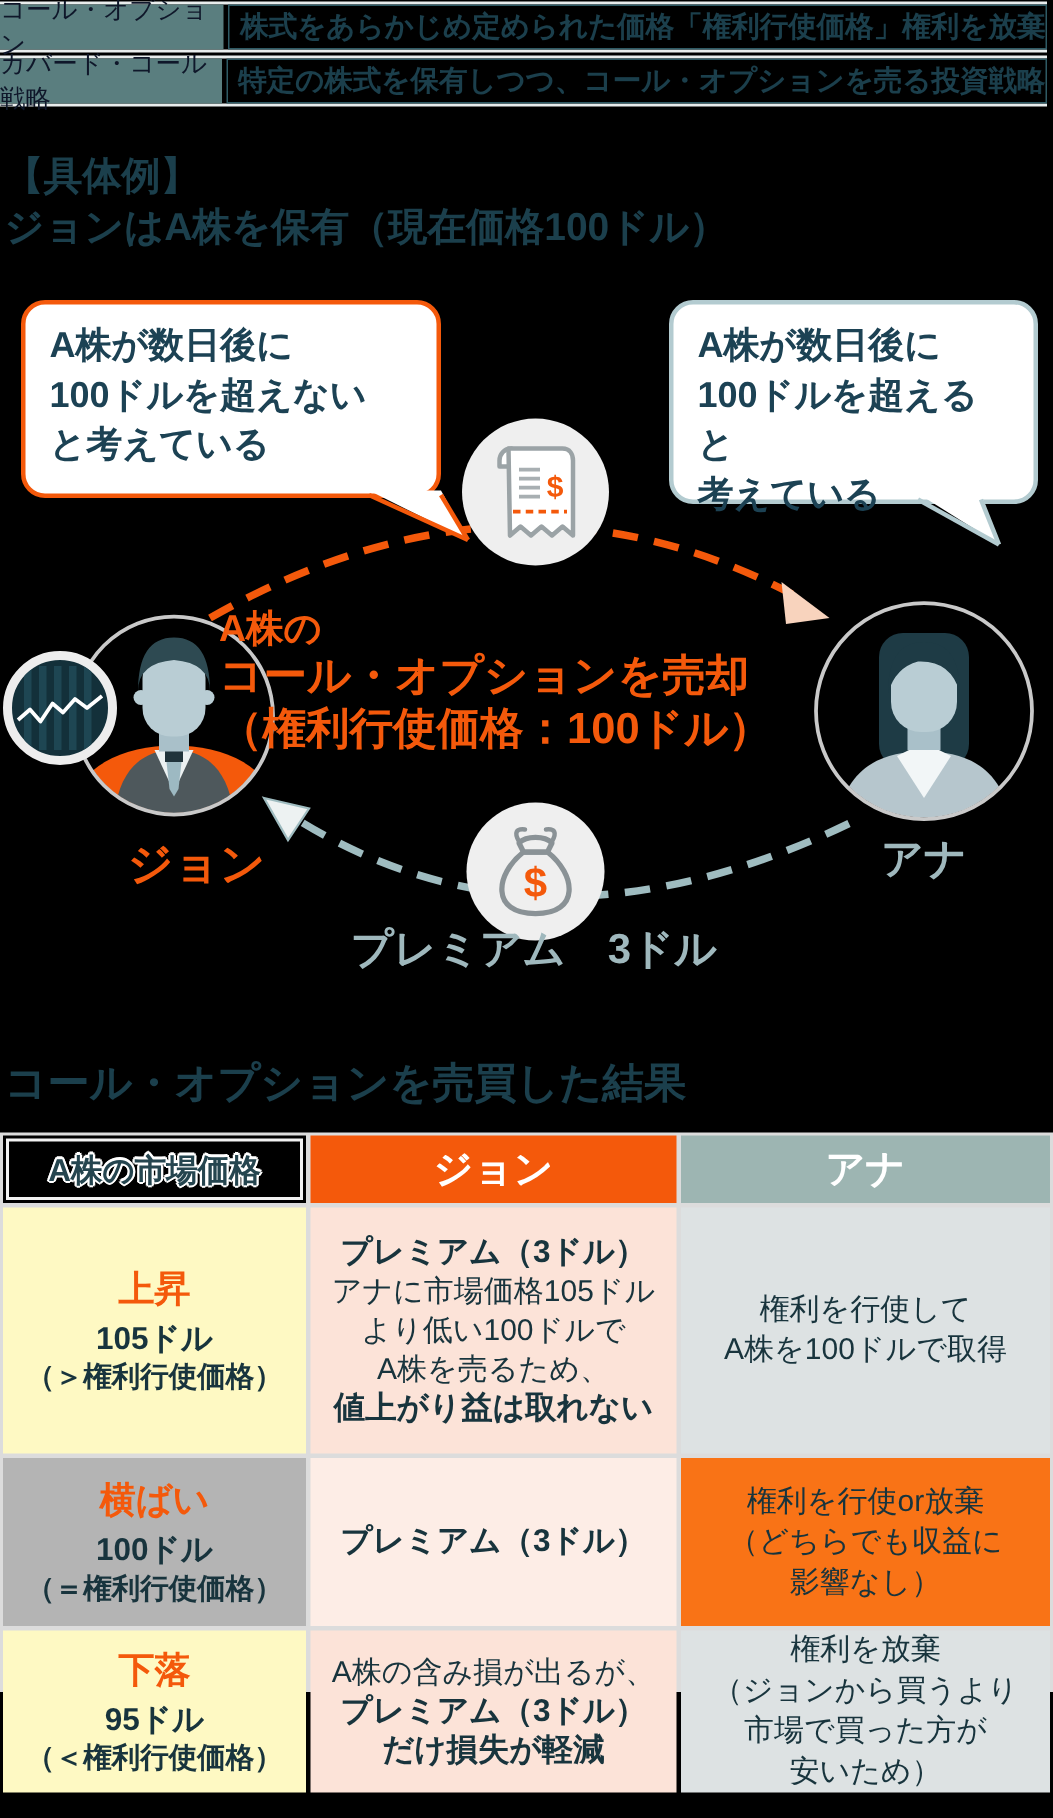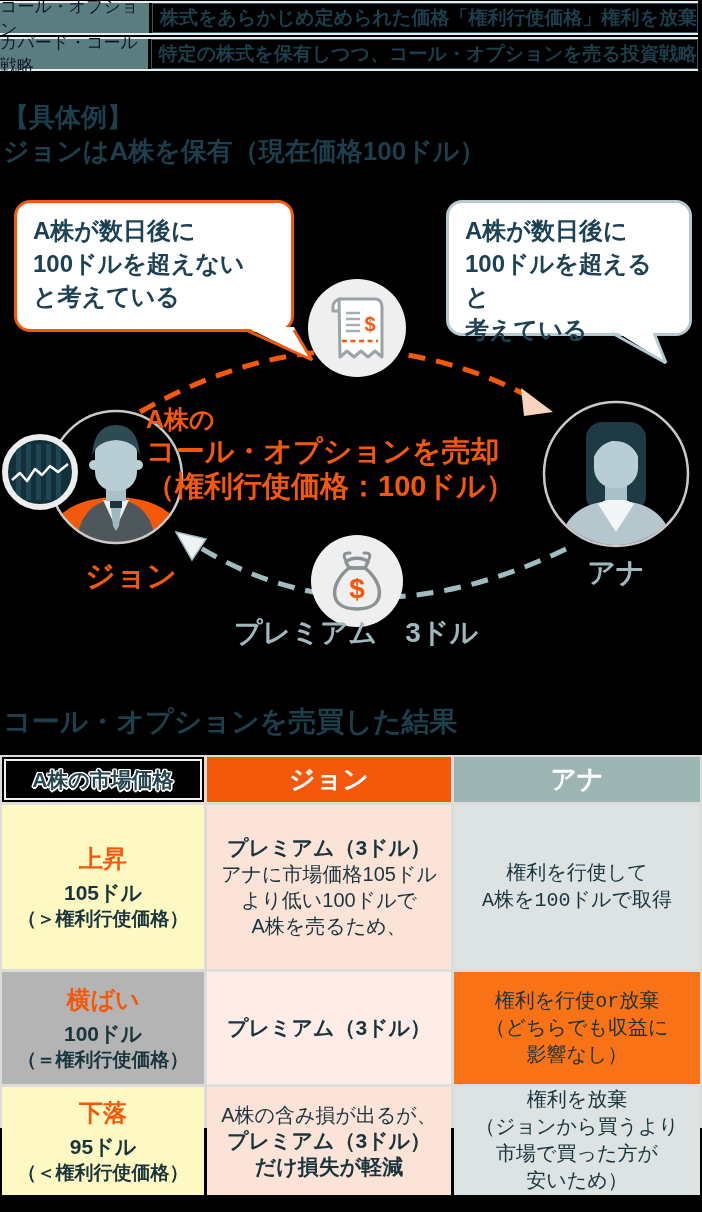--- a/index.html
+++ b/index.html
@@ -70,21 +70,21 @@
   .mcell .price{font-size:21px;line-height:27px;}
   .mcell .cmp{font-size:19px;line-height:26px;}
   .gray-a{background:#fef9c3;}
   .gray-b{background:#B4B4B4;}
   .peach-a{background:#FCE3D8;}
   .peach-b{background:#FDEDE6;}
   .blue-a{background:#DDE2E3;}
   .blue-b{background:#f97316;}
   .jcell div{font-size:20px;line-height:26px;font-weight:500;}
   .jcell .b{font-weight:700;font-size:21px;}
-  .acell div{font-size:20px;line-height:27px;font-weight:500;font-family:Liberation Mono, monospace;}
+  .acell div{font-size:20px;line-height:27px;font-weight:500;}
 </style>
 </head>
 <body>
 
 <div class="canvas">
 
   <div class="defrow r1">
     <div class="defterm">コール・オプション</div>
     <div class="defdesc">株式をあらかじめ定められた価格「権利行使価格」権利を放棄</div>
   </div>
@@ -225,20 +225,21 @@
     <div class="cell mcell gray-a">
       <div class="trend">上昇</div>
       <div class="price">105ドル</div>
       <div class="cmp">（＞権利行使価格）</div>
     </div>
     <div class="cell jcell peach-a">
       <div class="b">プレミアム（3ドル）</div>
       <div>アナに市場価格105ドル</div>
       <div>より低い100ドルで</div>
       <div>A株を売るため、</div>
+      <div class="b u">値上がり益は取れない</div>
     </div>
     <div class="cell acell blue-a">
       <div>権利を行使して</div>
       <div>A株を100ドルで取得</div>
     </div>
 
     <div class="cell mcell gray-b">
       <div class="trend">横ばい</div>
       <div class="price">100ドル</div>
       <div class="cmp">（＝権利行使価格）</div>

